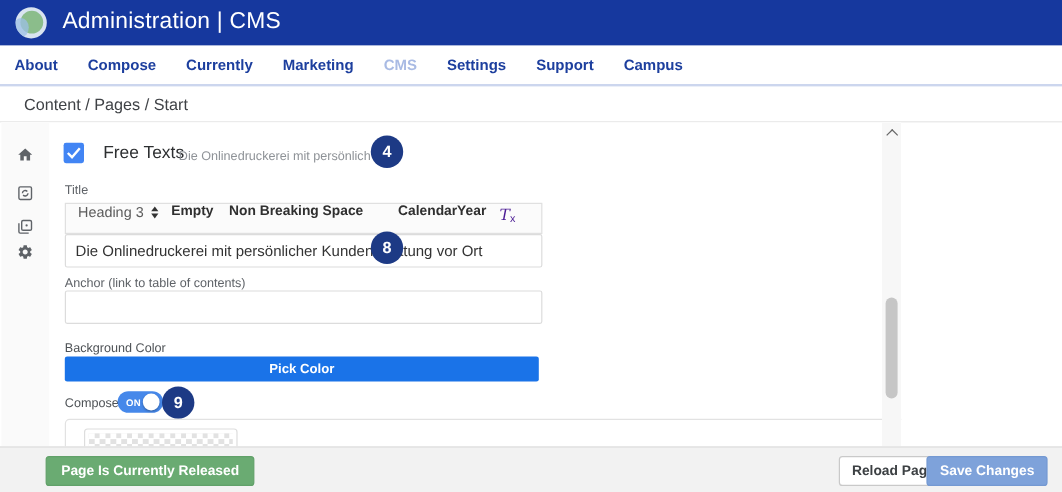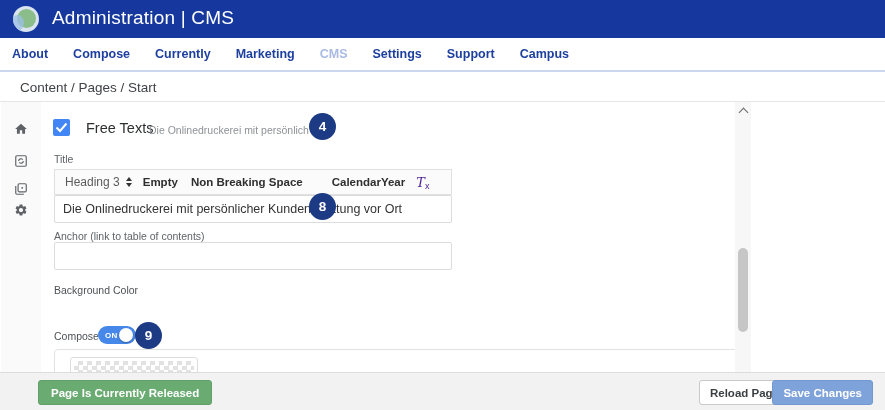--- a/index.html
+++ b/index.html
@@ -52,21 +52,21 @@
     transform:rotate(45deg);margin:7px auto 0}
 
   
   .field-label{position:absolute;left:13px;font-size:10.5px;color:#5f6368}
   .lbl-title{top:51px}
   .lbl-anchor{top:128px}
   .lbl-bg{top:182px;color:#4e5256}
   .lbl-compose{top:228px;color:#4e5256}
 
   .toolbar{position:absolute;left:13px;top:67px;width:398px;height:26px;background:#fbfbfb;
-    border:1px solid #e0e0e0;display:flex;align-items:center;padding:0 10px}
+    border:1px solid #e0e0e0;display:flex;align-items:flex-start;padding:0 10px}
   .heading-select{display:flex;align-items:center;gap:6px;cursor:pointer}
   .heading-select .sel-label{font-size:12px;color:#5c5c5c}
   .updown{display:flex;flex-direction:column;gap:2px}
   .tri-up{width:0;height:0;border-left:3.5px solid transparent;border-right:3.5px solid transparent;
     border-bottom:4px solid #333}
   .tri-down{width:0;height:0;border-left:3.5px solid transparent;border-right:3.5px solid transparent;
     border-top:4px solid #333}
   .tb-btn{font-size:11.5px;font-weight:bold;color:#2f2f2f;cursor:pointer;white-space:nowrap}
   .tb-empty{margin-left:11px}
   .tb-nbs{margin-left:13px}
@@ -194,20 +194,21 @@
         <div class="tb-btn tb-cy">CalendarYear</div>
         <div class="tx"><i>T</i><span class="x">x</span></div>
       </div>
       <input class="text-input in-title" type="text" value="Die Onlinedruckerei mit persönlicher Kundenberatung vor Ort" style="">
       <div class="badge badge8">8</div>
 
       <div class="field-label lbl-anchor">Anchor (link to table of contents)</div>
       <input class="text-input in-anchor" type="text" value="" style="">
 
       <div class="field-label lbl-bg">Background Color</div>
+      <button class="btn-pick">Pick Color</button>
 
       <div class="field-label lbl-compose">Compose</div>
       <div class="toggle">
         <span class="on-label">ON</span>
         <span class="knob"></span>
       </div>
       <div class="badge badge9">9</div>
 
       <div class="compose-panel">
         <div class="checker-box">

